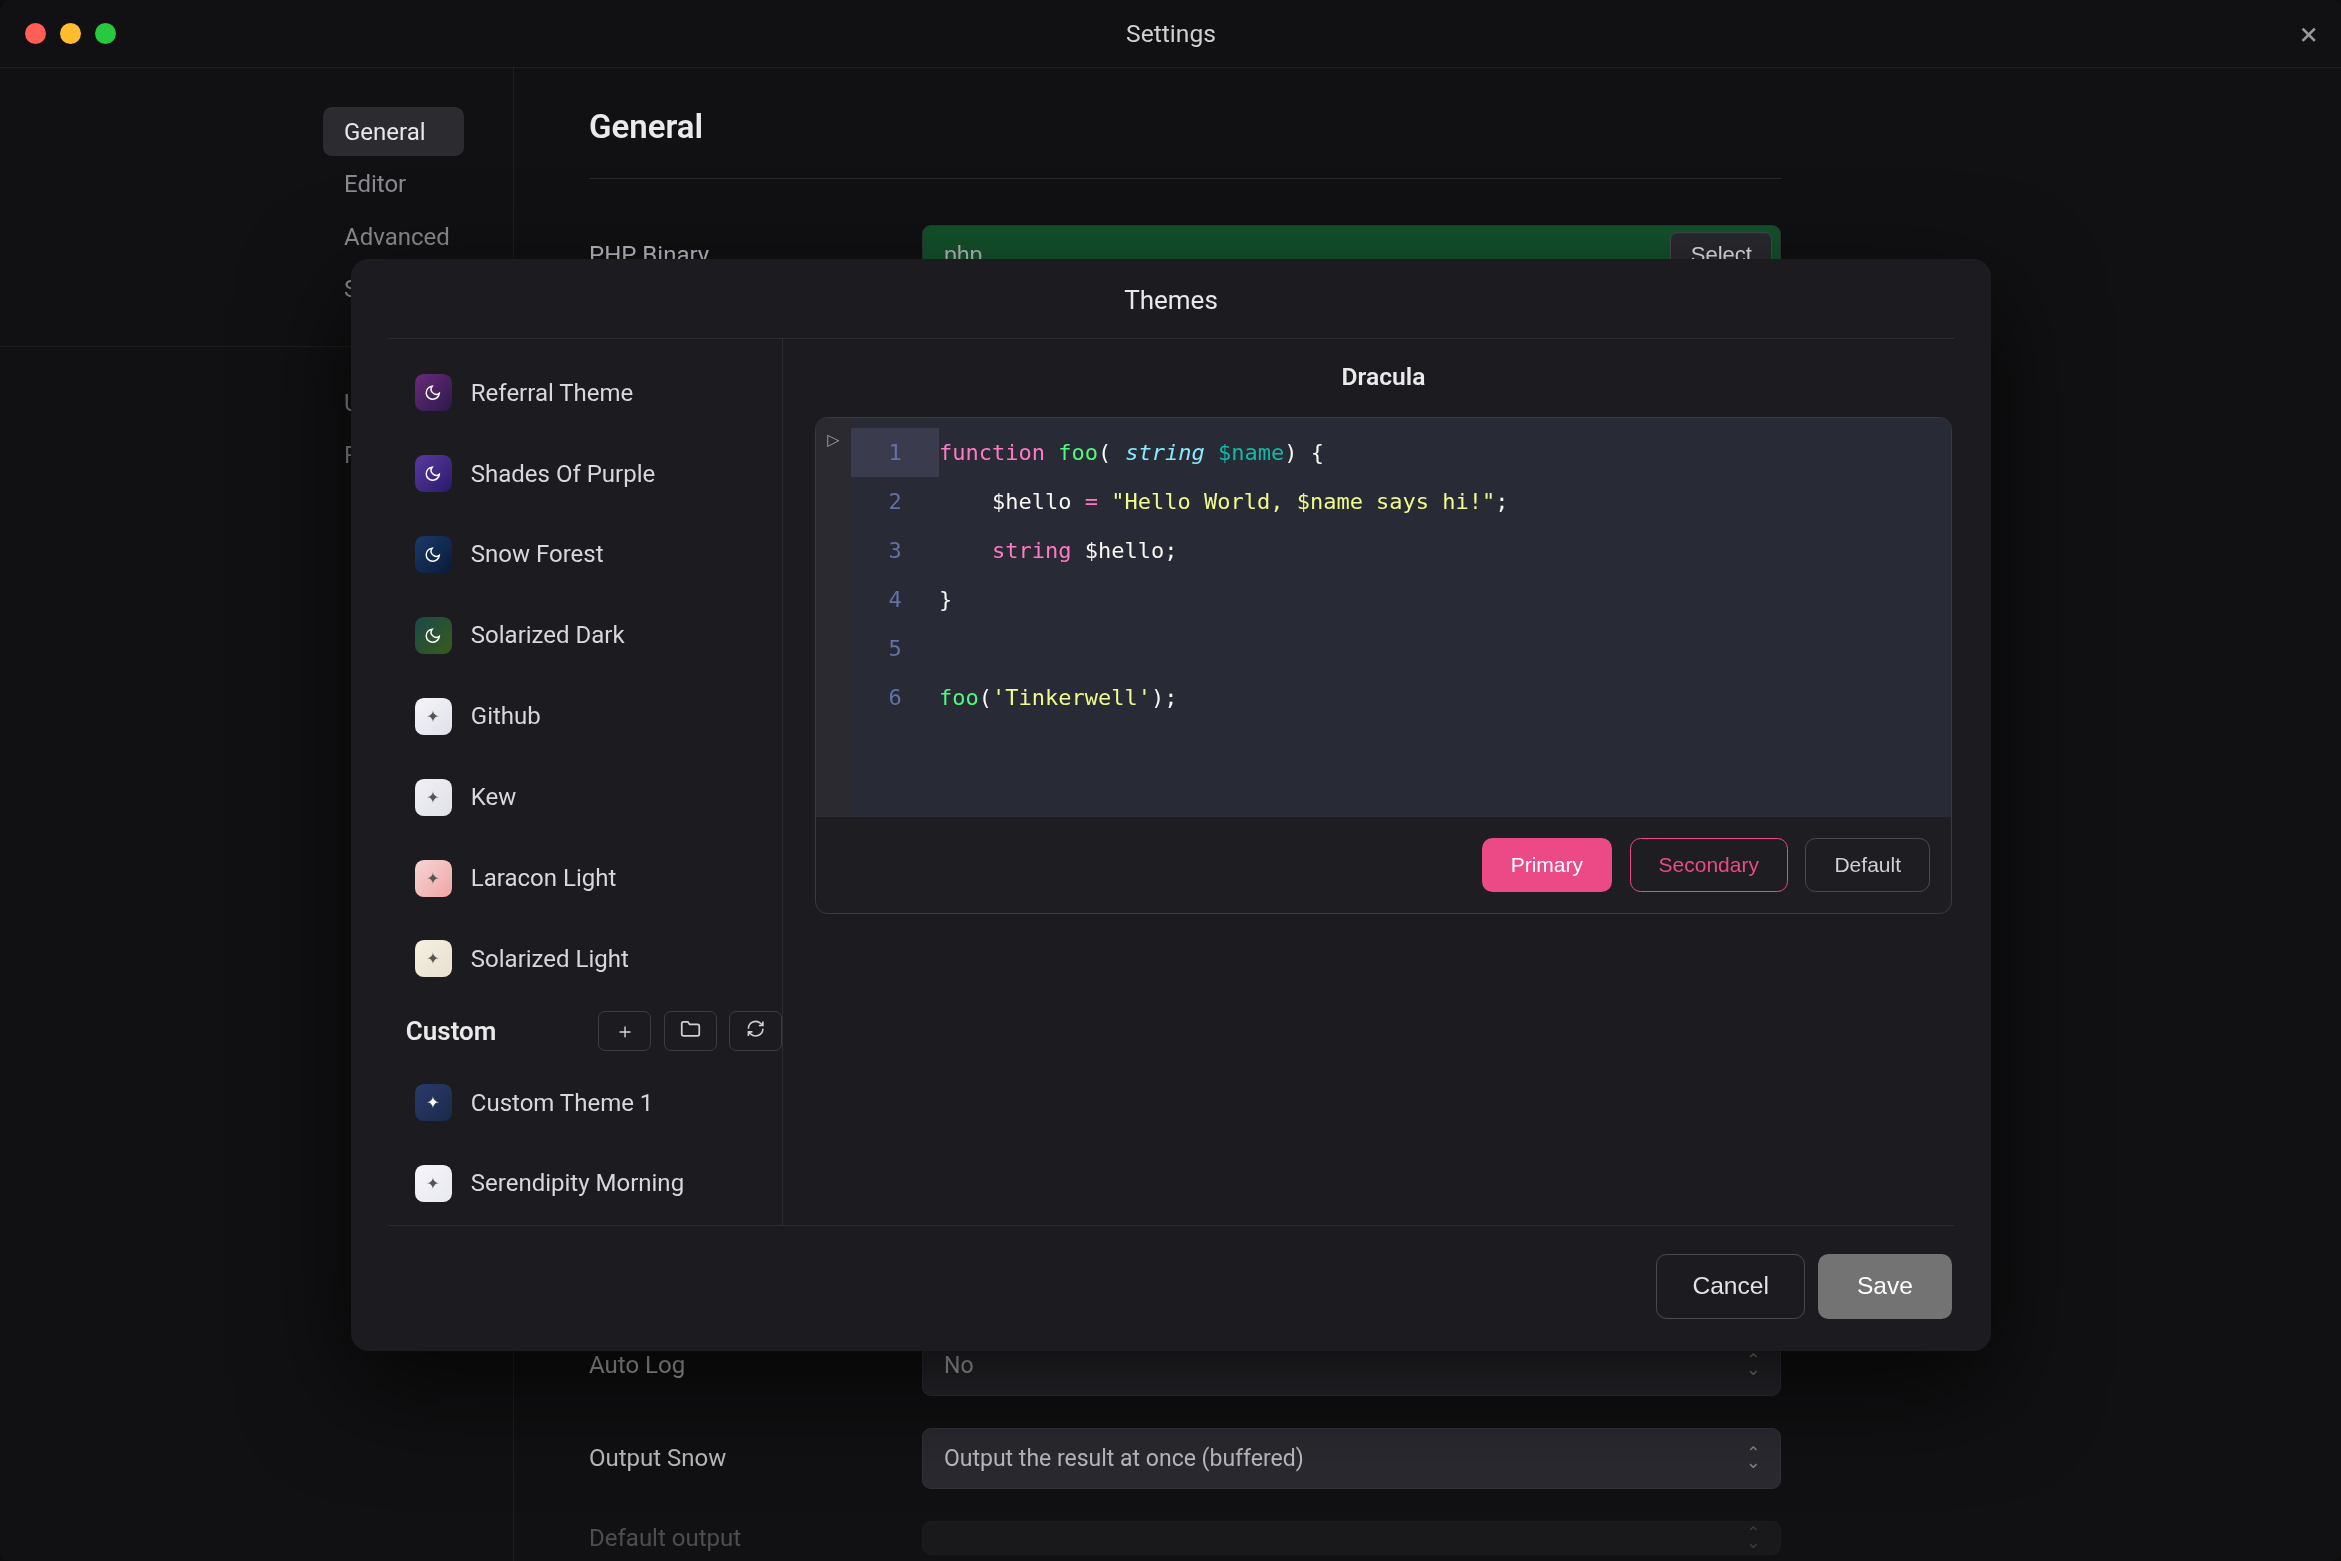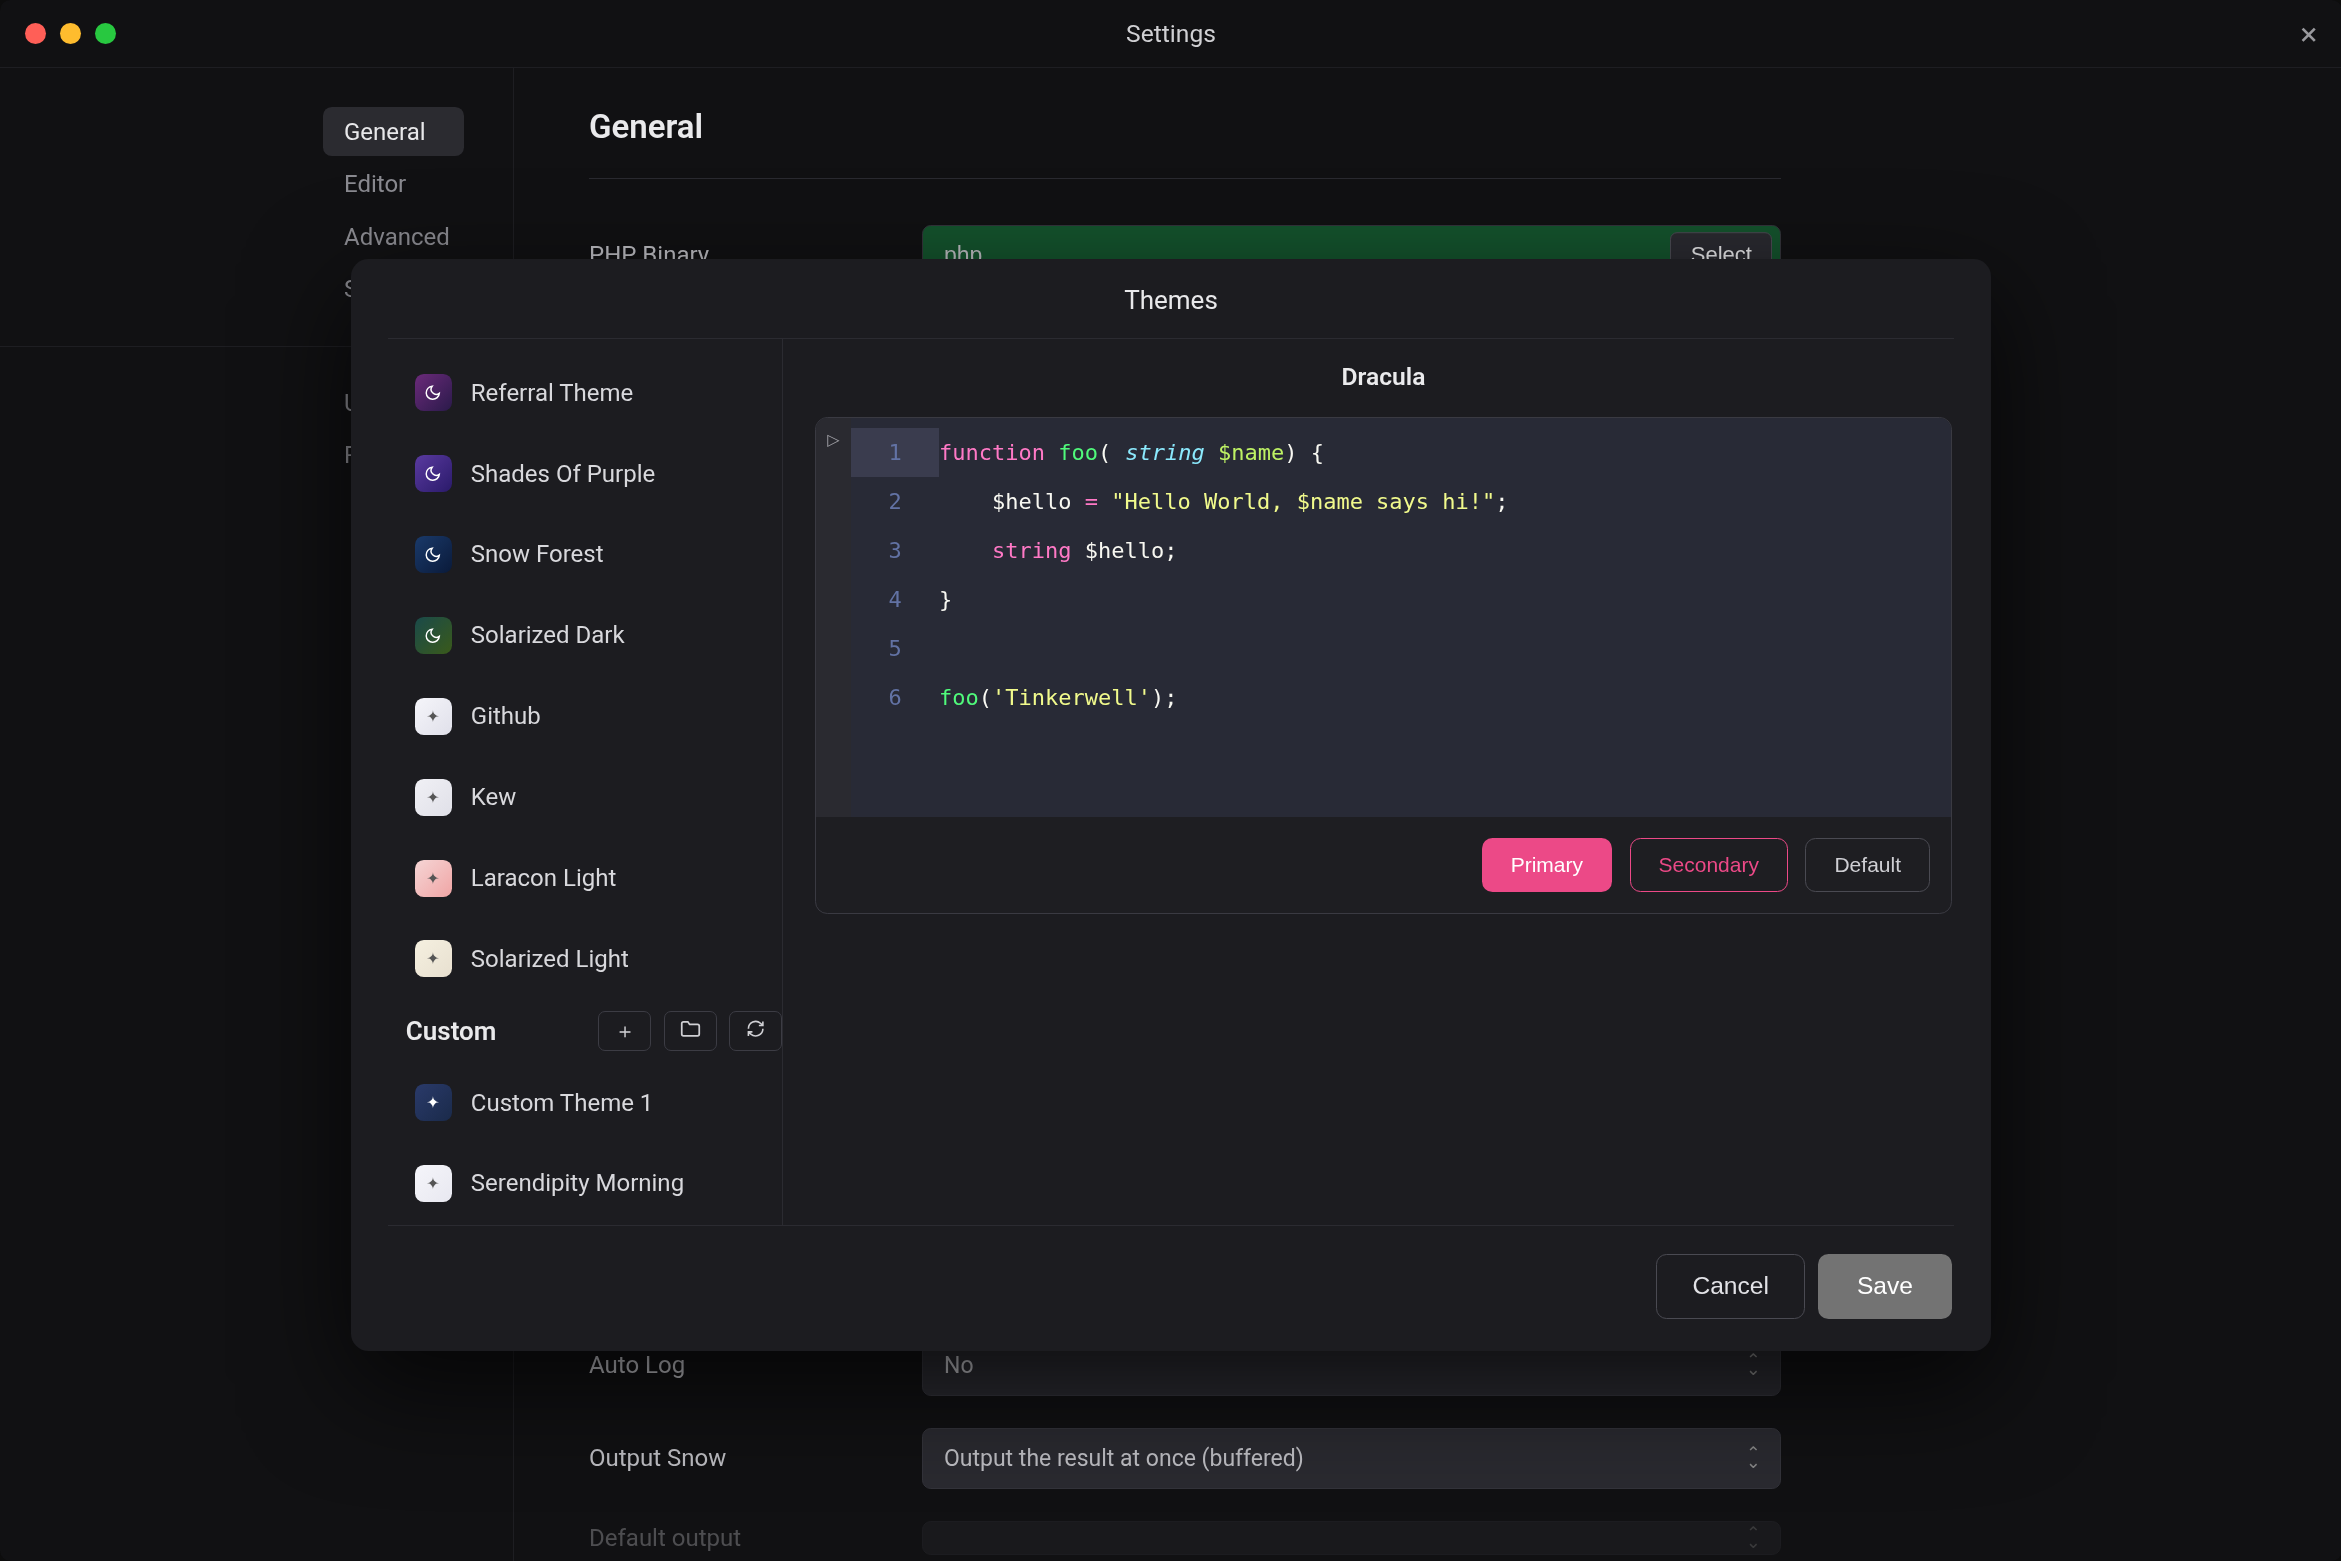--- a/index.html
+++ b/index.html
@@ -167,21 +167,21 @@
     .run-icon { color: #a0a0a6; font-size: 16px; }
     .line-gutter { width: 88px; background: #282a36; padding: 10.5px 0; }
     .ln { text-align: center; color: #6272a4; font-family: "SF Mono", Menlo, monospace; font-size: 22px; line-height: 49px; }
     .ln.active { background: #3a3c4e; border-radius: 0; }
     .code { flex: 1; padding: 10.5px 0 10.5px 0; font-family: "SF Mono", Menlo, monospace; font-size: 22px; line-height: 49px; }
     .code-line { white-space: pre; }
     .c-kw { color: #ff79c6; }
     .c-fn { color: #50fa7b; }
     .c-type { color: #8be9fd; font-style: italic; margin-left: 14px; }
     .c-var { color: #f8f8f2; }
-    .c-var-param { color: #bef264; margin-top: 10px; }
+    .c-var-param { color: #14b8a6; margin-top: 10px; }
     .c-op { color: #ff79c6; }
     .c-str { color: #f1fa8c; }
     .c-punc { color: #f8f8f2; }
     .preview-actions { display: flex; gap: 17.5px; justify-content: flex-end; padding: 21px; }
     .btn { padding: 14px 28px; border-radius: 10.5px; font-size: 21px; cursor: pointer; border: 0.9px solid transparent; }
     .btn-primary { background: #ec4987; color: #ffffff; }
     .btn-secondary { background: transparent; border-color: #ec4987; color: #ec4987; }
     .btn-default { background: transparent; border-color: #4a4a52; color: #cfcfd4; }
     .modal-footer {
       display: flex; justify-content: flex-end; gap: 13px;

